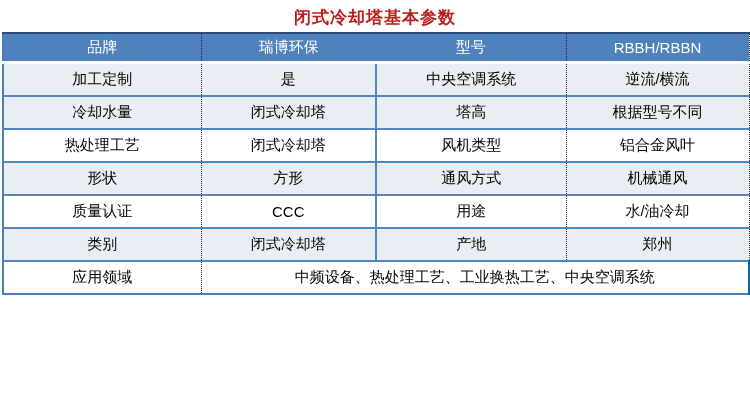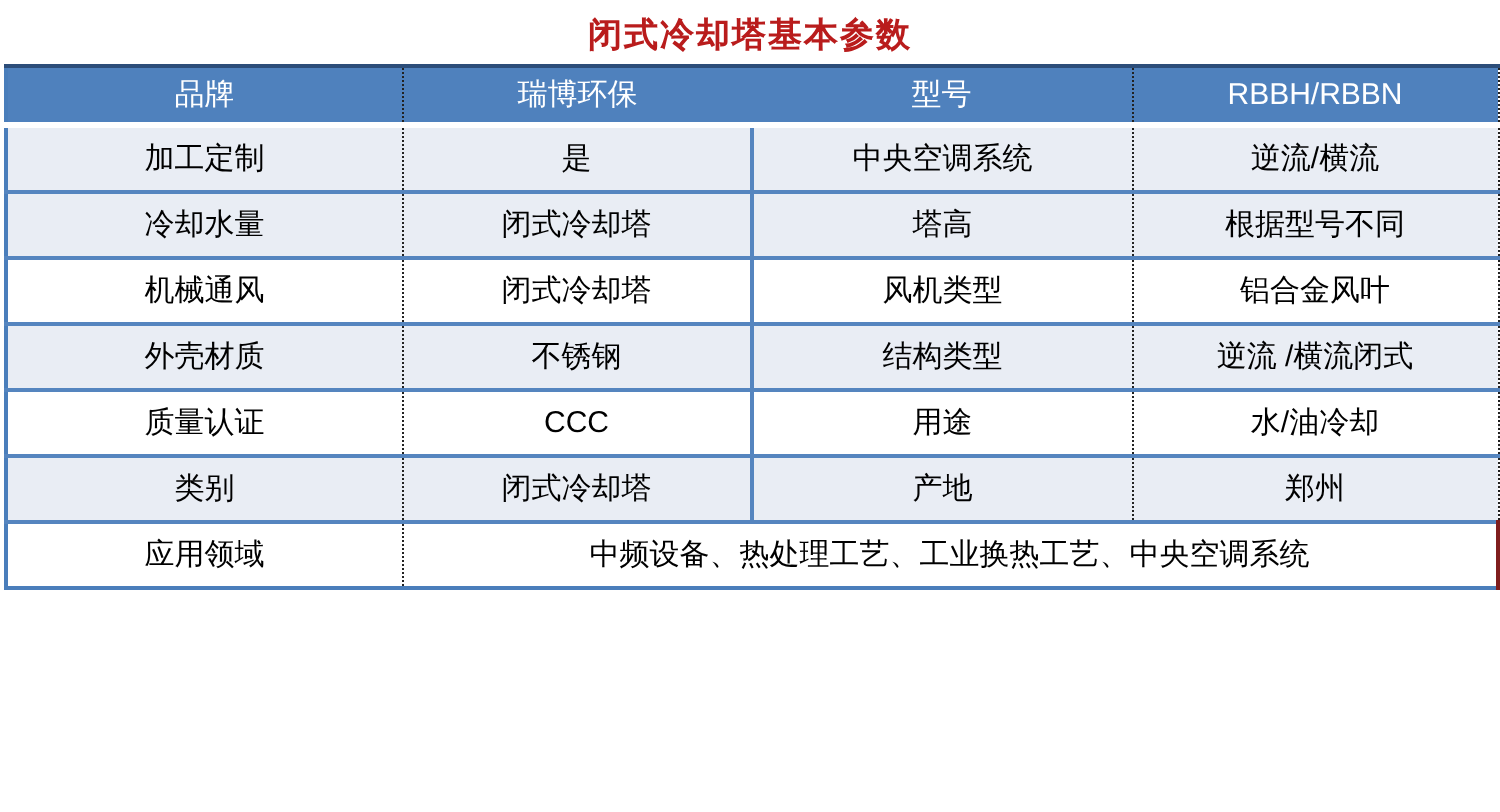--- a/index.html
+++ b/index.html
@@ -49,21 +49,21 @@
     vertical-align:middle;
     background:#ffffff;
     padding:0;
   }
   tbody td { border-top:2px solid #5585bf; }
   tr.alt td { background:#e9edf4; }
   .c1 { border-right:1px dotted #222222;font-family:Liberation Serif, serif; }
   .c2 { border-right:2px solid #5585bf; }
   th.c2 { border-right:0; }
   .c3 { border-right:1px dotted #222222; }
-  .cmerged { border-right:2px solid #7f1d1d; }
+  .cmerged { border-right:2px solid #0369a1; }
 </style>
 </head>
 <body>
 
 <h1 class="title">闭式冷却塔基本参数</h1>
 
 <table class="spec-table">
   <colgroup>
     <col style="width:198px">
       <col style="width:175px">
@@ -85,30 +85,30 @@
       <td class="c3">中央空调系统</td>
       <td class="c4">逆流/横流</td>
     </tr>
     <tr class="alt">
       <td class="c1">冷却水量</td>
       <td class="c2">闭式冷却塔</td>
       <td class="c3">塔高</td>
       <td class="c4">根据型号不同</td>
     </tr>
     <tr>
-      <td class="c1">机械通风</td>
+      <td class="c1">热处理工艺</td>
       <td class="c2">闭式冷却塔</td>
       <td class="c3">风机类型</td>
       <td class="c4">铝合金风叶</td>
     </tr>
     <tr class="alt">
-      <td class="c1">外壳材质</td>
-      <td class="c2">不锈钢</td>
-      <td class="c3">结构类型</td>
-      <td class="c4">逆流 /横流闭式</td>
+      <td class="c1">形状</td>
+      <td class="c2">方形</td>
+      <td class="c3">通风方式</td>
+      <td class="c4">机械通风</td>
     </tr>
     <tr>
       <td class="c1">质量认证</td>
       <td class="c2">CCC</td>
       <td class="c3">用途</td>
       <td class="c4">水/油冷却</td>
     </tr>
     <tr class="alt">
       <td class="c1">类别</td>
       <td class="c2">闭式冷却塔</td>

